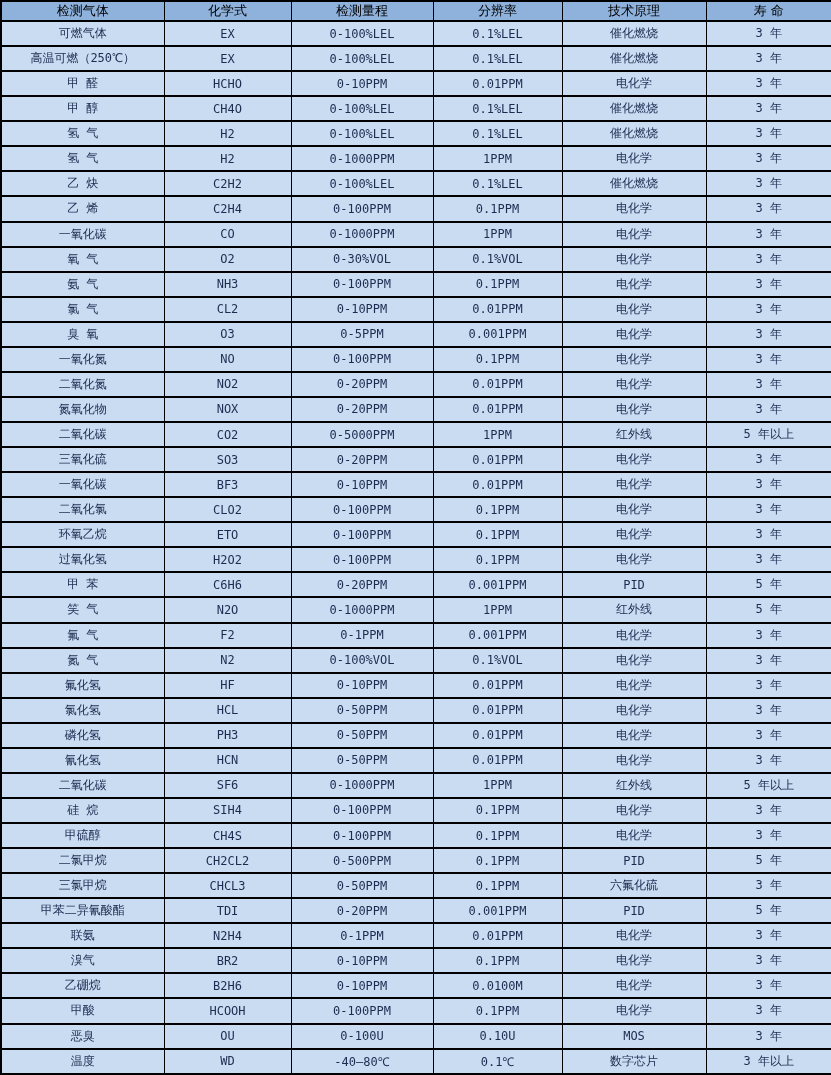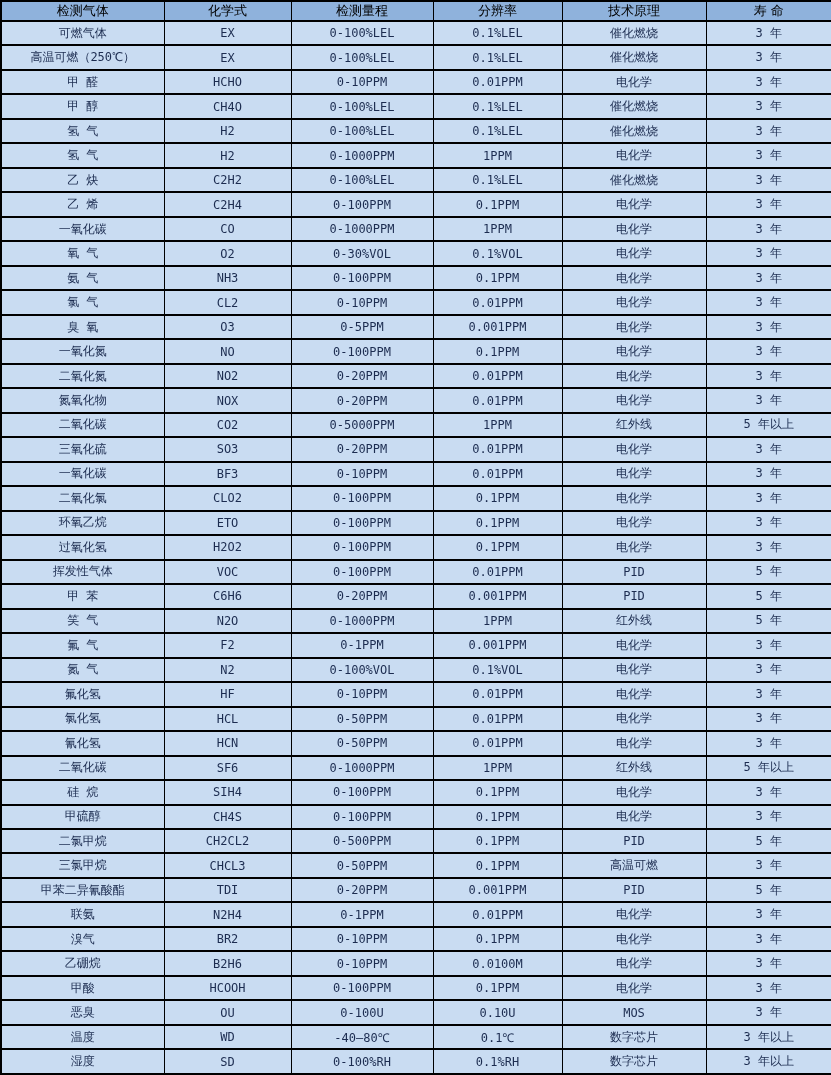--- a/index.html
+++ b/index.html
@@ -237,28 +237,20 @@
         </tr>
         <tr>
           <td>过氧化氢</td>
           <td>H2O2</td>
           <td>0-100PPM</td>
           <td>0.1PPM</td>
           <td>电化学</td>
           <td>3 年</td>
         </tr>
         <tr>
-          <td>挥发性气体</td>
-          <td>VOC</td>
-          <td>0-100PPM</td>
-          <td>0.01PPM</td>
-          <td>PID</td>
-          <td>5 年</td>
-        </tr>
-        <tr>
           <td>甲 苯</td>
           <td>C6H6</td>
           <td>0-20PPM</td>
           <td>0.001PPM</td>
           <td>PID</td>
           <td>5 年</td>
         </tr>
         <tr>
           <td>笑 气</td>
           <td>N2O</td>
@@ -293,20 +285,28 @@
         </tr>
         <tr>
           <td>氯化氢</td>
           <td>HCL</td>
           <td>0-50PPM</td>
           <td>0.01PPM</td>
           <td>电化学</td>
           <td>3 年</td>
         </tr>
         <tr>
+          <td>磷化氢</td>
+          <td>PH3</td>
+          <td>0-50PPM</td>
+          <td>0.01PPM</td>
+          <td>电化学</td>
+          <td>3 年</td>
+        </tr>
+        <tr>
           <td>氰化氢</td>
           <td>HCN</td>
           <td>0-50PPM</td>
           <td>0.01PPM</td>
           <td>电化学</td>
           <td>3 年</td>
         </tr>
         <tr>
           <td>二氧化碳</td>
           <td>SF6</td>
@@ -337,21 +337,21 @@
           <td>0-500PPM</td>
           <td>0.1PPM</td>
           <td>PID</td>
           <td>5 年</td>
         </tr>
         <tr>
           <td>三氯甲烷</td>
           <td>CHCL3</td>
           <td>0-50PPM</td>
           <td>0.1PPM</td>
-          <td>高温可燃</td>
+          <td>六氟化硫</td>
           <td>3 年</td>
         </tr>
         <tr>
           <td>甲苯二异氰酸酯</td>
           <td>TDI</td>
           <td>0-20PPM</td>
           <td>0.001PPM</td>
           <td>PID</td>
           <td>5 年</td>
         </tr>
@@ -396,23 +396,15 @@
           <td>3 年</td>
         </tr>
         <tr>
           <td>温度</td>
           <td>WD</td>
           <td>-40—80℃</td>
           <td>0.1℃</td>
           <td>数字芯片</td>
           <td>3 年以上</td>
         </tr>
-        <tr>
-          <td>湿度</td>
-          <td>SD</td>
-          <td>0-100%RH</td>
-          <td>0.1%RH</td>
-          <td>数字芯片</td>
-          <td>3 年以上</td>
-        </tr>
       </tbody>
   </table>
 </div>
 
 </body></html>

